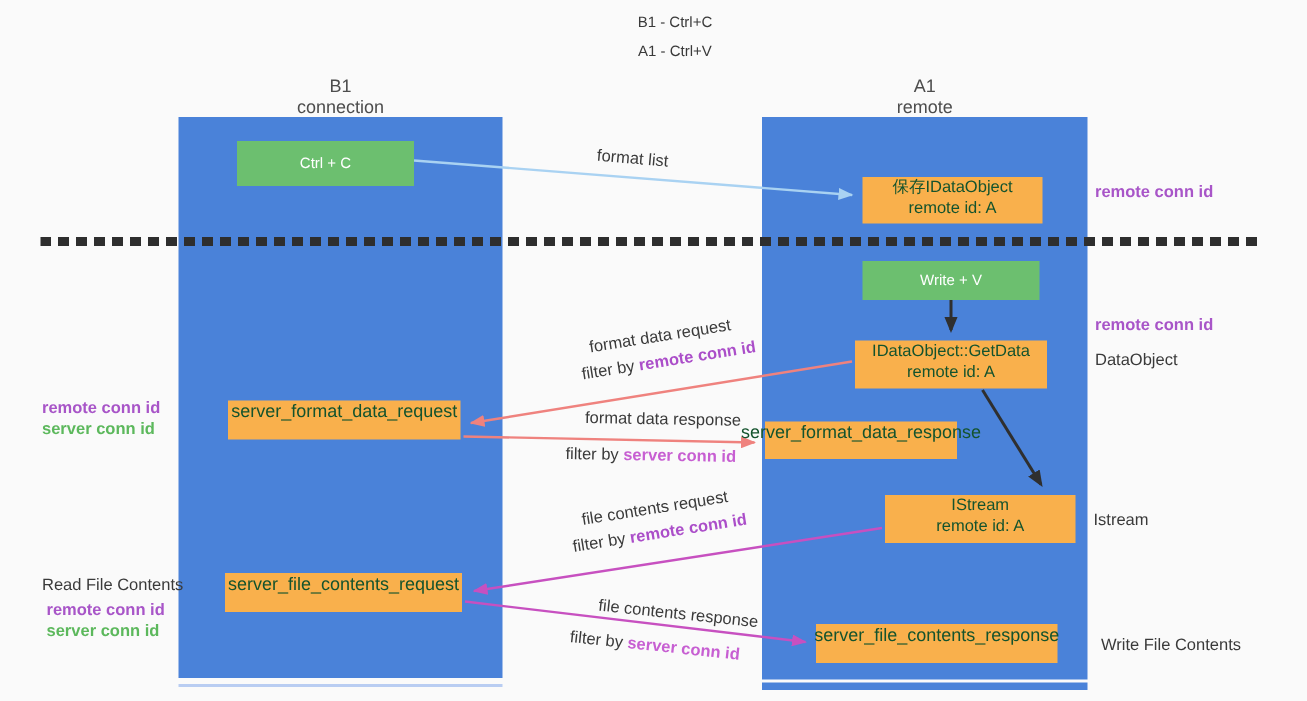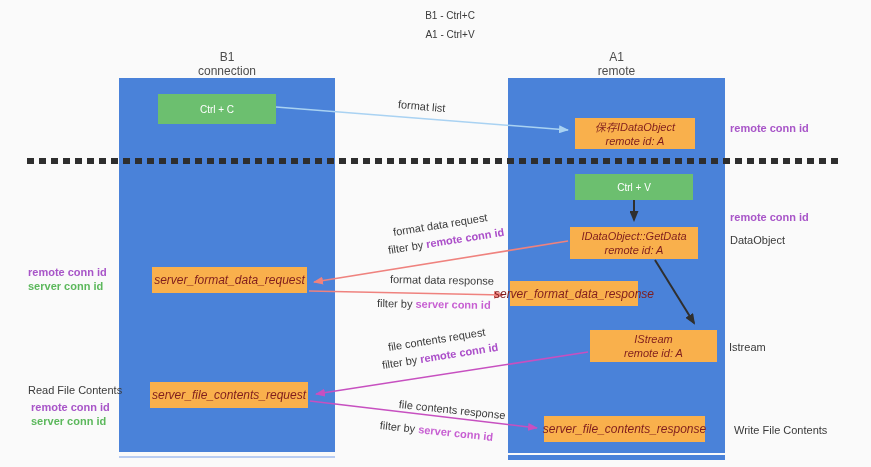--- a/index.html
+++ b/index.html
@@ -2,21 +2,21 @@
 <html><head>
 <meta charset="utf-8">
 <style>
   html,body{margin:0;padding:0;background:#fafafa;font-family:"Liberation Sans",sans-serif;}
   #stage{position:relative;width:871px;height:467px;background:#fafafa;overflow:hidden;}
   .abs{position:absolute;}
   .title{width:260px;left:320px;text-align:center;font-size:10px;color:#3a3a3a;line-height:19px;}
   .lane{background:#4a82d9;}
   .lane-header{font-size:12px;color:#4d4d4d;text-align:center;line-height:14px;}
   .gbox{background:#6cbf6f;color:#ffffff;font-size:10px;display:flex;align-items:center;justify-content:center;}
-  .obox{background:#f9b04c;color:#7f1d1d;display:flex;flex-direction:column;align-items:center;justify-content:center;text-align:center;font-style:italic;}
+  .obox{background:#f9b04c;color:#14532d;display:flex;flex-direction:column;align-items:center;justify-content:flex-start;text-align:center;}
   .obox .l1,.obox .l2{font-size:11px;line-height:14px;}
   .obox.single{font-size:12px;}
   .lbl{font-size:11px;color:#3a3a3a;white-space:nowrap;transform-origin:left center;}
   .bold-purple{color:#a855c8;font-weight:bold;font-size:11px;white-space:nowrap;}
   .bold-green{color:#5cb85c;font-weight:bold;font-size:11px;white-space:nowrap;}
   .plain{color:#3a3a3a;font-size:11px;white-space:nowrap;}
   .hl-remote{color:#ab4ec9;font-weight:bold;}
   .hl-server{color:#c75fd2;font-weight:bold;}
   .dashline{height:6px;background:repeating-linear-gradient(90deg,#2e2e2e 0 7px,transparent 7px 12px);}
   .strip-left{background:#b9cdf2;}
@@ -74,21 +74,21 @@
   </svg>
 
   <div class="abs gbox" style="left:158px;top:94px;width:118px;height:30px;">
     <span>Ctrl + C</span>
   </div>
   <div class="abs obox" style="left:575px;top:118px;width:120px;height:31px;">
     <span class="l1">保存IDataObject</span>
     <span class="l2">remote id: A</span>
   </div>
   <div class="abs gbox" style="left:575px;top:174px;width:118px;height:26px;">
-    <span>Ctrl + V</span>
+    <span>Write + V</span>
   </div>
   <div class="abs obox" style="left:570px;top:227px;width:128px;height:32px;">
     <span class="l1">IDataObject::GetData</span>
     <span class="l2">remote id: A</span>
   </div>
   <div class="abs obox single" style="left:152px;top:267px;width:155px;height:26px;">
     <span>server_format_data_request</span>
   </div>
   <div class="abs obox single" style="left:510px;top:281px;width:128px;height:25px;">
     <span>server_format_data_response</span>

